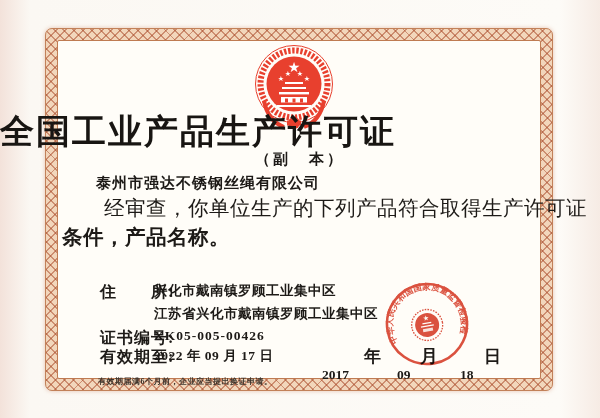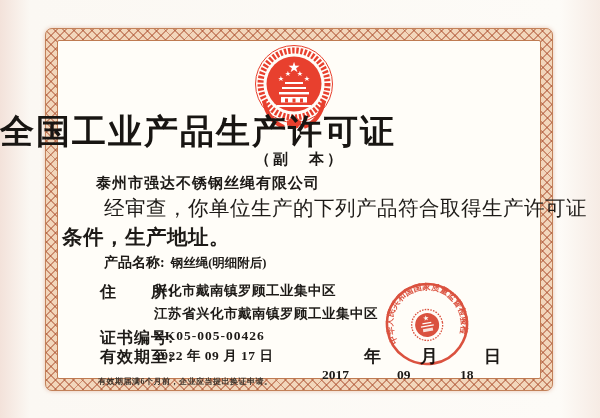--- a/index.html
+++ b/index.html
@@ -101,25 +101,22 @@
     <circle cx="40" cy="82" r="6" fill="#e8402e"></circle>
     <rect x="33" y="79.5" width="14" height="5" fill="#e8402e"></rect>
   </svg>
 
   <div class="z title">全国工业产品生产许可证</div>
   <div class="z subtitle">（副　本）</div>
 
   <div class="z company">泰州市强达不锈钢丝绳有限公司</div>
 
   <div class="z stmt1">经审查，你单位生产的下列产品符合取得生产许可证</div>
-  <div class="z stmt2">条件，生产地址。</div>
+  <div class="z stmt2">条件，产品名称。</div>
 
-  <div class="z product-row">
-    <span>产品名称:</span><span class="val">钢丝绳(明细附后)</span>
-  </div>
 
   <div class="z field-label r0">住　　所:</div>
   <div class="z field-value r0">兴化市戴南镇罗顾工业集中区</div>
 
   <div class="z field-value r1">江苏省兴化市戴南镇罗顾工业集中区</div>
 
   <div class="z field-label r2">证书编号:</div>
   <div class="z field-value r2 certno">XK05-005-00426</div>
 
   <div class="z field-label r3">有效期至:</div>

